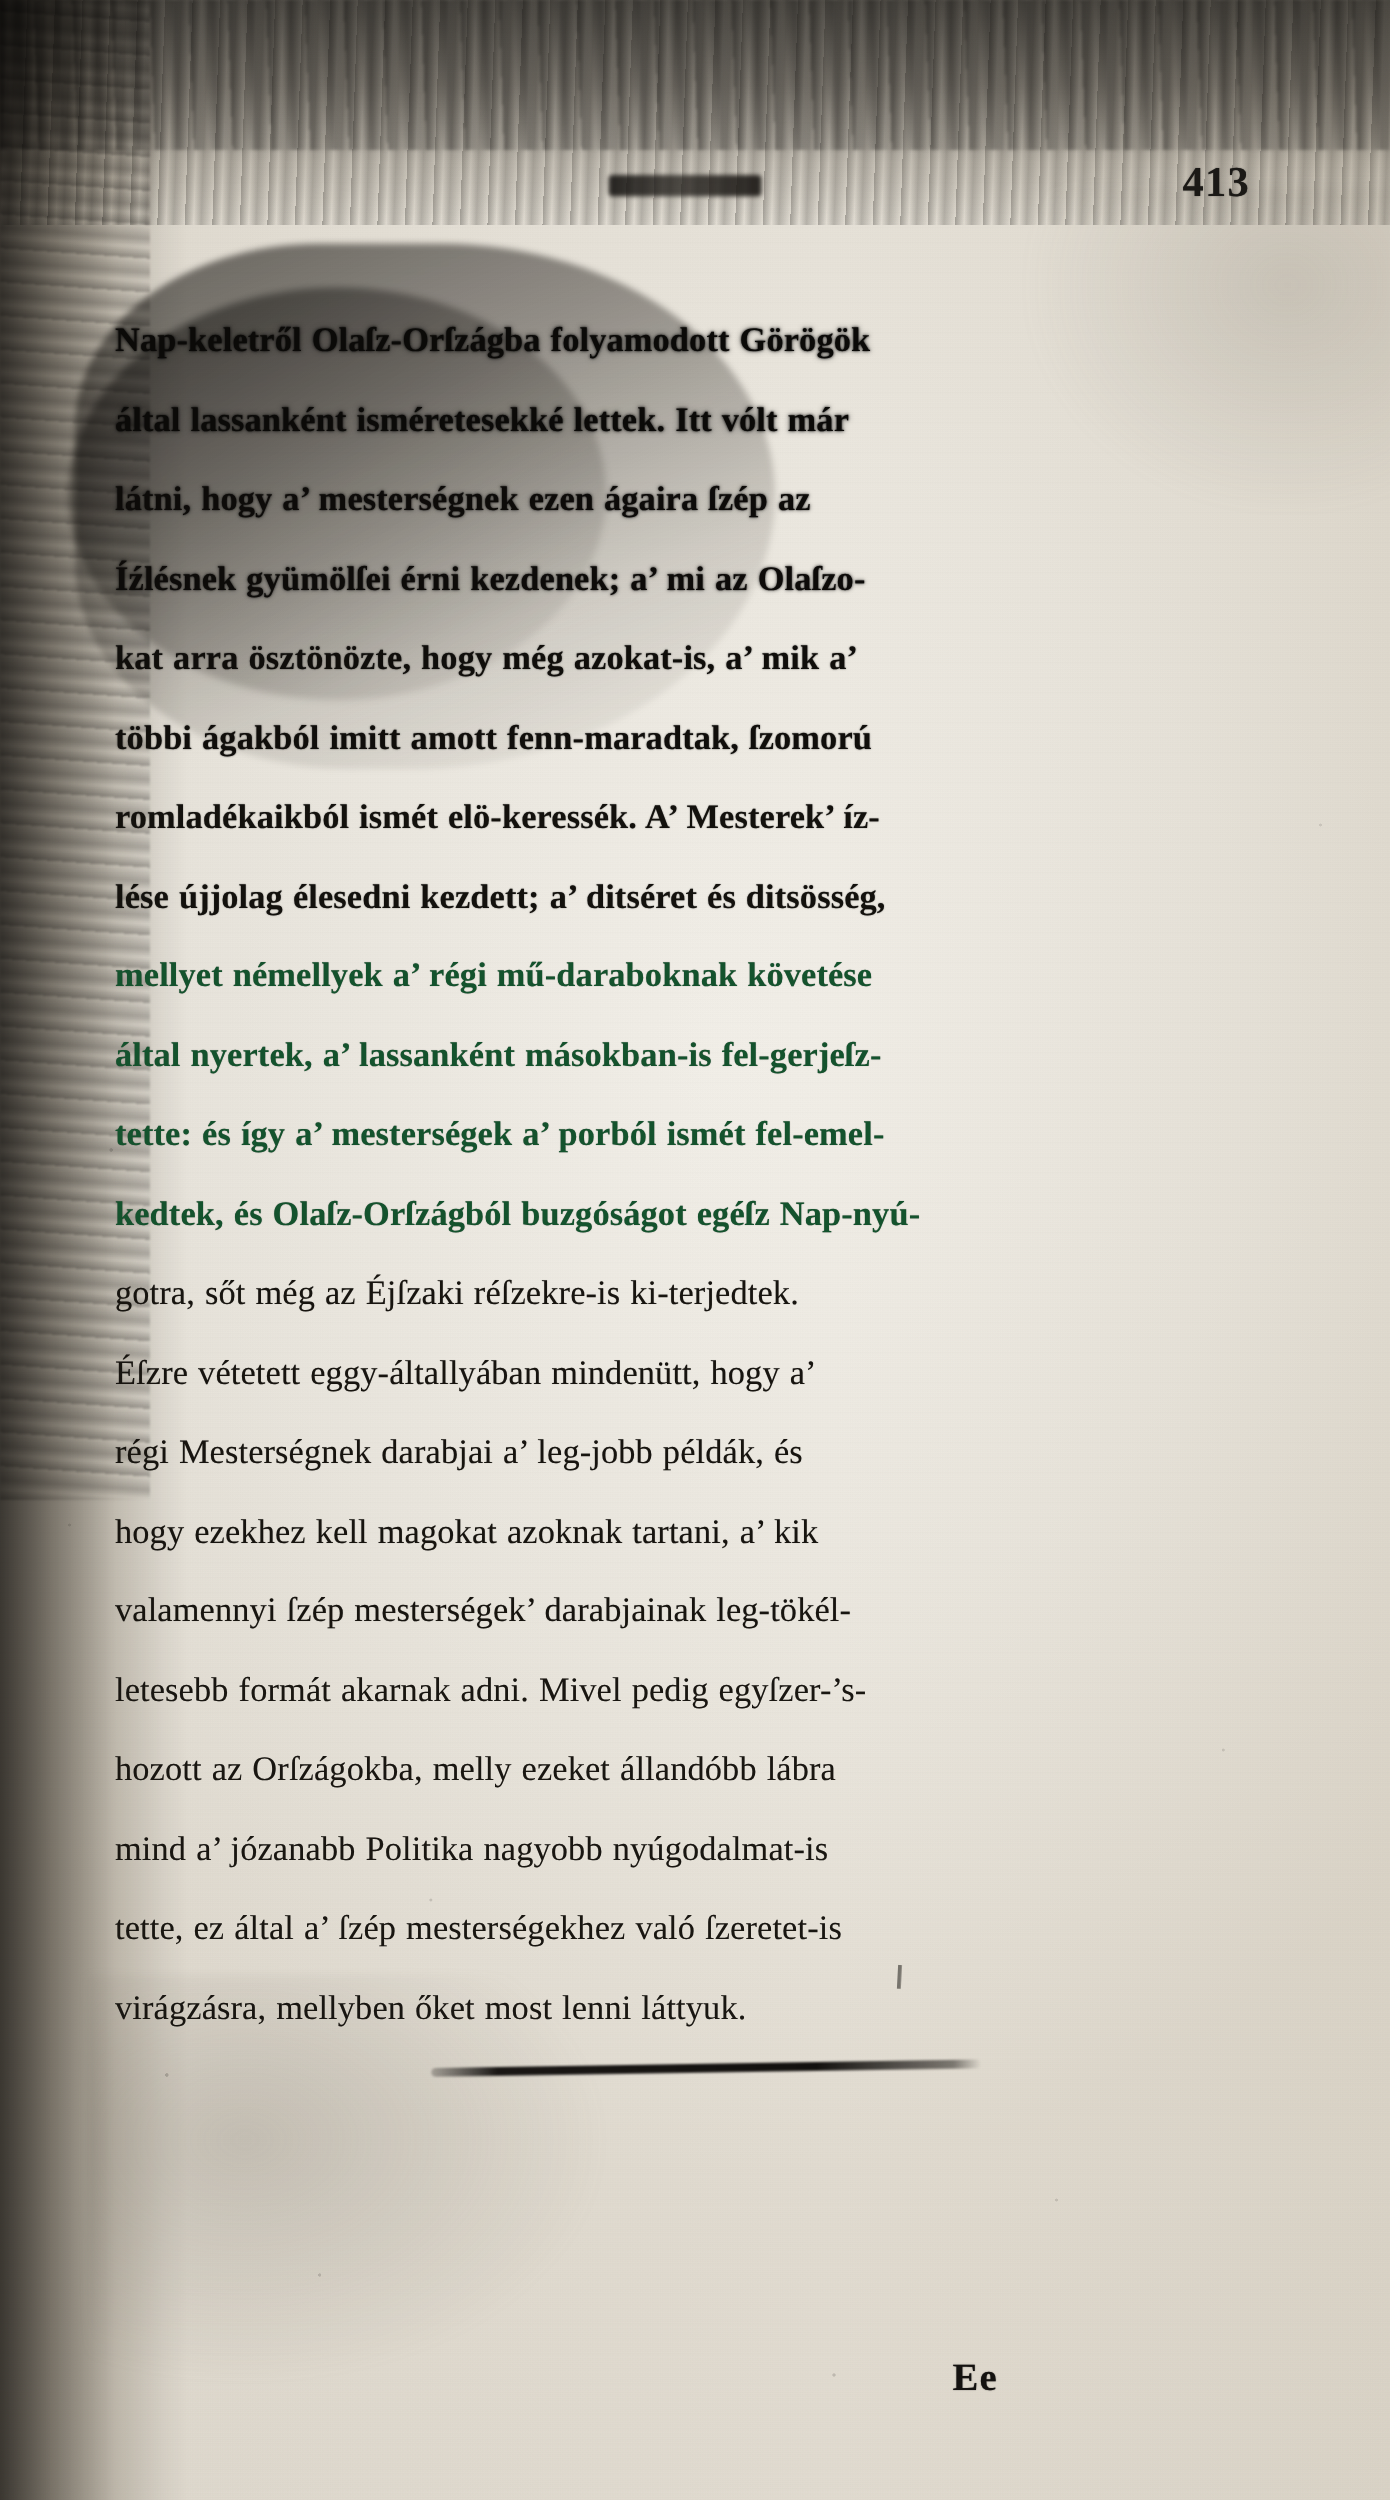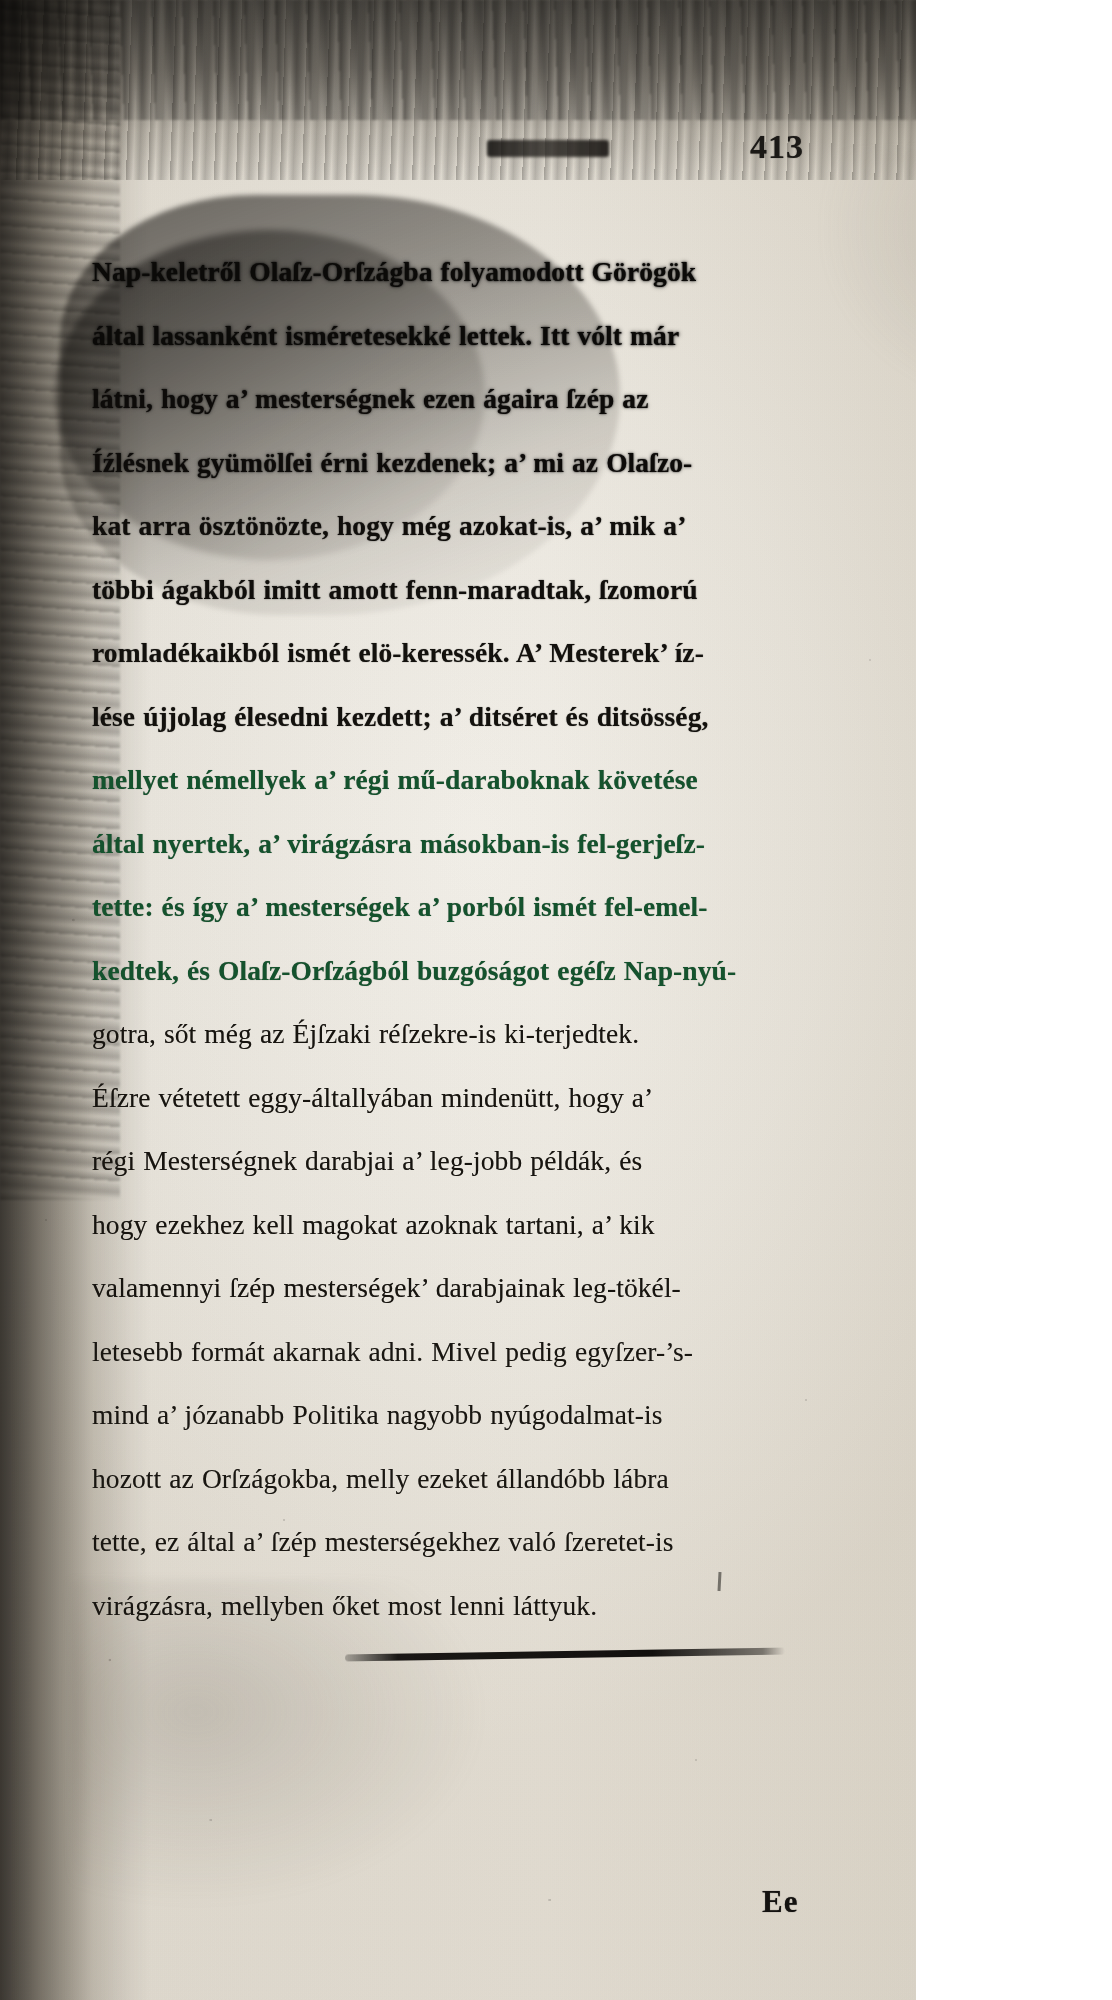--- a/index.html
+++ b/index.html
@@ -2,21 +2,21 @@
 <html><head>
 <meta charset="utf-8">
 <style>
   html, body {
     margin: 0;
     padding: 0;
     background: #ffffff;
   }
   #page {
     position: relative;
-    width: 916px;
+    width: 1112px;
     height: 2000px;
     overflow: hidden;
     background: #efece6;
     font-family: "Liberation Serif", serif;
   }
 
   
   .paper {
     position: absolute;
     inset: 0;
@@ -236,31 +236,31 @@
   <div class="body-text">
     <span class="ln w1">Nap-keletről  Olaſz-Orſzágba  folyamodott  Görögök</span>
     <span class="ln w1">által  lassanként  isméretesekké  lettek.    Itt  vólt  már</span>
     <span class="ln w2">látni,  hogy  a’  mesterségnek  ezen  ágaira  ſzép  az</span>
     <span class="ln w2">Íźlésnek  gyümölſei  érni  kezdenek;  a’ mi  az  Olaſzo-</span>
     <span class="ln w3">kat  arra  ösztönözte,  hogy  még  azokat-is,  a’  mik  a’</span>
     <span class="ln w3">többi  ágakból  imitt  amott  fenn-maradtak,  ſzomorú</span>
     <span class="ln w4">romladékaikból  ismét  elö-keressék.   A’  Mesterek’  íz-</span>
     <span class="ln w4">lése  újjolag  élesedni  kezdett;  a’  ditséret  és  ditsösség,</span>
     <span class="ln w5">mellyet  némellyek  a’  régi  mű-daraboknak  követése</span>
-    <span class="ln w5">által  nyertek,  a’  virágzásra  másokban-is  fel-gerjeſz-</span>
+    <span class="ln w5">által  nyertek,  a’  lassanként  másokban-is  fel-gerjeſz-</span>
     <span class="ln w5">tette:  és  így  a’  mesterségek  a’  porból  ismét  fel-emel-</span>
     <span class="ln w5">kedtek,  és  Olaſz-Orſzágból  buzgóságot  egéſz  Nap-nyú-</span>
     <span class="ln w6">gotra,  sőt  még  az  Éjſzaki  réſzekre-is  ki-terjedtek.</span>
     <span class="ln w6">Éſzre  vétetett  eggy-általlyában  mindenütt,  hogy  a’</span>
     <span class="ln w6">régi  Mesterségnek  darabjai  a’  leg-jobb  példák,  és</span>
     <span class="ln w6">hogy  ezekhez  kell  magokat  azoknak  tartani,  a’  kik</span>
     <span class="ln w6">valamennyi  ſzép  mesterségek’  darabjainak  leg-tökél-</span>
     <span class="ln w7">letesebb  formát  akarnak  adni.  Mivel  pedig  egyſzer-’s-</span>
+    <span class="ln w7">hozott  az  Orſzágokba,  melly  ezeket  állandóbb  lábra</span>
     <span class="ln w7">mind  a’  józanabb  Politika  nagyobb  nyúgodalmat-is</span>
-    <span class="ln w7">hozott  az  Orſzágokba,  melly  ezeket  állandóbb  lábra</span>
     <span class="ln w7">tette,  ez  által  a’  ſzép  mesterségekhez  való  ſzeretet-is</span>
     <span class="ln w7">virágzásra,  mellyben  őket  most  lenni  láttyuk.</span>
   </div>
 
   <div class="tick-mark"></div>
   <div class="bottom-rule"></div>
   <div class="catchword">Ee</div>
 
   <div class="blotch-bl"></div>
   <div class="speckles"></div>

